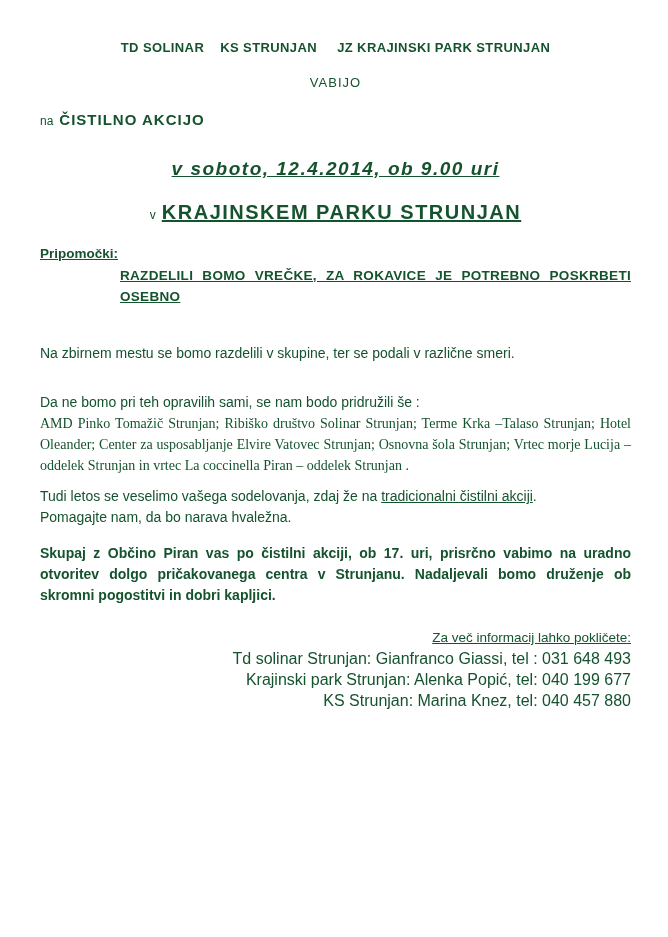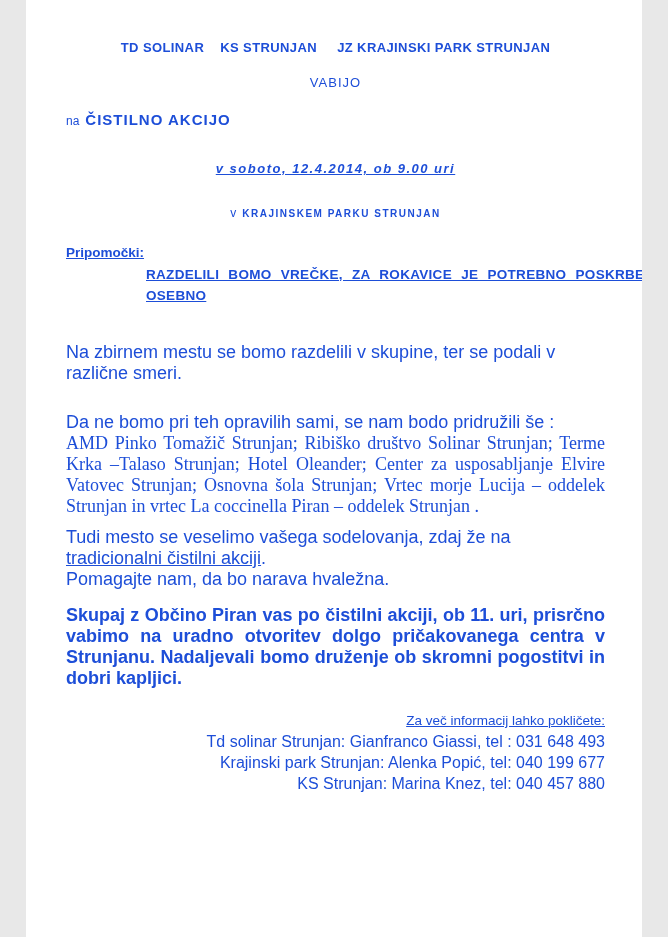--- a/index.html
+++ b/index.html
@@ -1,23 +1,23 @@
 <!DOCTYPE html>
 <html><head>
 <meta charset="utf-8">
 <style>
   * { margin: 0; padding: 0; box-sizing: border-box; }
   html, body { background: #e8e8e8; }
   .page {
     position: relative;
-    width: 616px;
+    width: 668px;
     height: 937px;
     margin: 0 auto;
     background: #ffffff;
-    color: #1d4ed8;
+    color: #14532d;
     font-family: "Liberation Sans", "DejaVu Sans", sans-serif;
     overflow: hidden;
   }
   .content {
     padding: 0 37px 0 40px; 
   }
 
   
   .orgs-line {
     margin-top: 40px;
@@ -46,36 +46,37 @@
     margin-right: 6px;
   }
   .event-line .event-name {
     font-size: 15px;
     font-weight: bold;
     letter-spacing: 1px;
   }
   .date-line {
     margin-top: 25px;
     text-align: center;
-    font-size: 13px;
+    font-size: 19px;
     font-weight: bold;
     font-style: italic;
     text-decoration: underline;
     letter-spacing: 1.5px;
     line-height: 26px;
   }
   .location-line {
     margin-top: 20px;
     text-align: center;
     line-height: 20px;
   }
   .location-line .location-name {
-    font-size: 10px;
+    font-size: 20px;
     font-weight: bold;
     letter-spacing: 1.5px;
+    text-decoration: underline;
   }
 
   
   .section-meeting { margin-top: 38px; }
   .section-supplies { margin-top: 20px; }
   .section-label {
     font-size: 13.5px;
     font-weight: bold;
     text-decoration: underline;
     line-height: 17px;
@@ -89,21 +90,21 @@
     letter-spacing: 0.3px;
     line-height: 21px;
   }
   .section-value.justified {
     text-align: justify;
     width: 511px;
   }
 
   
   .para {
-    font-size: 18px;
+    font-size: 14px;
     line-height: 21px;
   }
   .p-groups { margin-top: 36px; }
   .p-joining-intro { margin-top: 28px; }
   .p-joining-list { text-align: justify; font-family: Liberation Serif, serif; }
   .p-tradition { margin-top: 10px; }
   .p-tradition .underlined { text-decoration: underline; }
   .p-ceremony {
     margin-top: 15px;
     font-weight: bold;
@@ -152,26 +153,26 @@
       <div class="section-value justified">RAZDELILI BOMO VREČKE, ZA ROKAVICE JE POTREBNO POSKRBETI OSEBNO</div>
     </div>
 
     <div class="para p-groups">Na zbirnem mestu se bomo razdelili v skupine, ter se podali v različne smeri.</div>
 
     <div class="para p-joining-intro">Da ne bomo pri teh opravilih sami, se nam bodo pridružili še :</div>
 
     <div class="para p-joining-list">AMD  Pinko Tomažič  Strunjan; Ribiško društvo Solinar Strunjan; Terme Krka –Talaso Strunjan; Hotel Oleander; Center za usposabljanje Elvire Vatovec Strunjan;  Osnovna šola Strunjan; Vrtec morje Lucija – oddelek Strunjan in vrtec La coccinella Piran – oddelek Strunjan .</div>
 
     <div class="para p-tradition">
-      <span>Tudi mesto se veselimo vašega sodelovanja, zdaj že na </span><span class="underlined">tradicionalni čistilni akciji</span><span>.</span>
+      <span>Tudi letos se veselimo vašega sodelovanja, zdaj že na </span><span class="underlined">tradicionalni čistilni akciji</span><span>.</span>
     </div>
 
     <div class="para">Pomagajte nam, da bo narava hvaležna.</div>
 
-    <div class="para p-ceremony">Skupaj z Občino Piran vas po čistilni akciji, ob 11. uri, prisrčno vabimo na uradno otvoritev dolgo pričakovanega centra v Strunjanu. Nadaljevali bomo druženje ob skromni pogostitvi in dobri kapljici.</div>
+    <div class="para p-ceremony">Skupaj z Občino Piran vas po čistilni akciji, ob 17. uri, prisrčno vabimo na uradno otvoritev dolgo pričakovanega centra v Strunjanu. Nadaljevali bomo druženje ob skromni pogostitvi in dobri kapljici.</div>
 
 
     <div class="contacts">
       <div class="contacts-heading">Za več informacij lahko pokličete:</div>
       <div class="contact-line">Td solinar Strunjan:  Gianfranco Giassi, tel : 031 648 493</div>
       <div class="contact-line">Krajinski park Strunjan: Alenka Popić, tel: 040 199 677</div>
       <div class="contact-line">KS Strunjan: Marina Knez, tel: 040 457 880</div>
     </div>
 
   </div>

